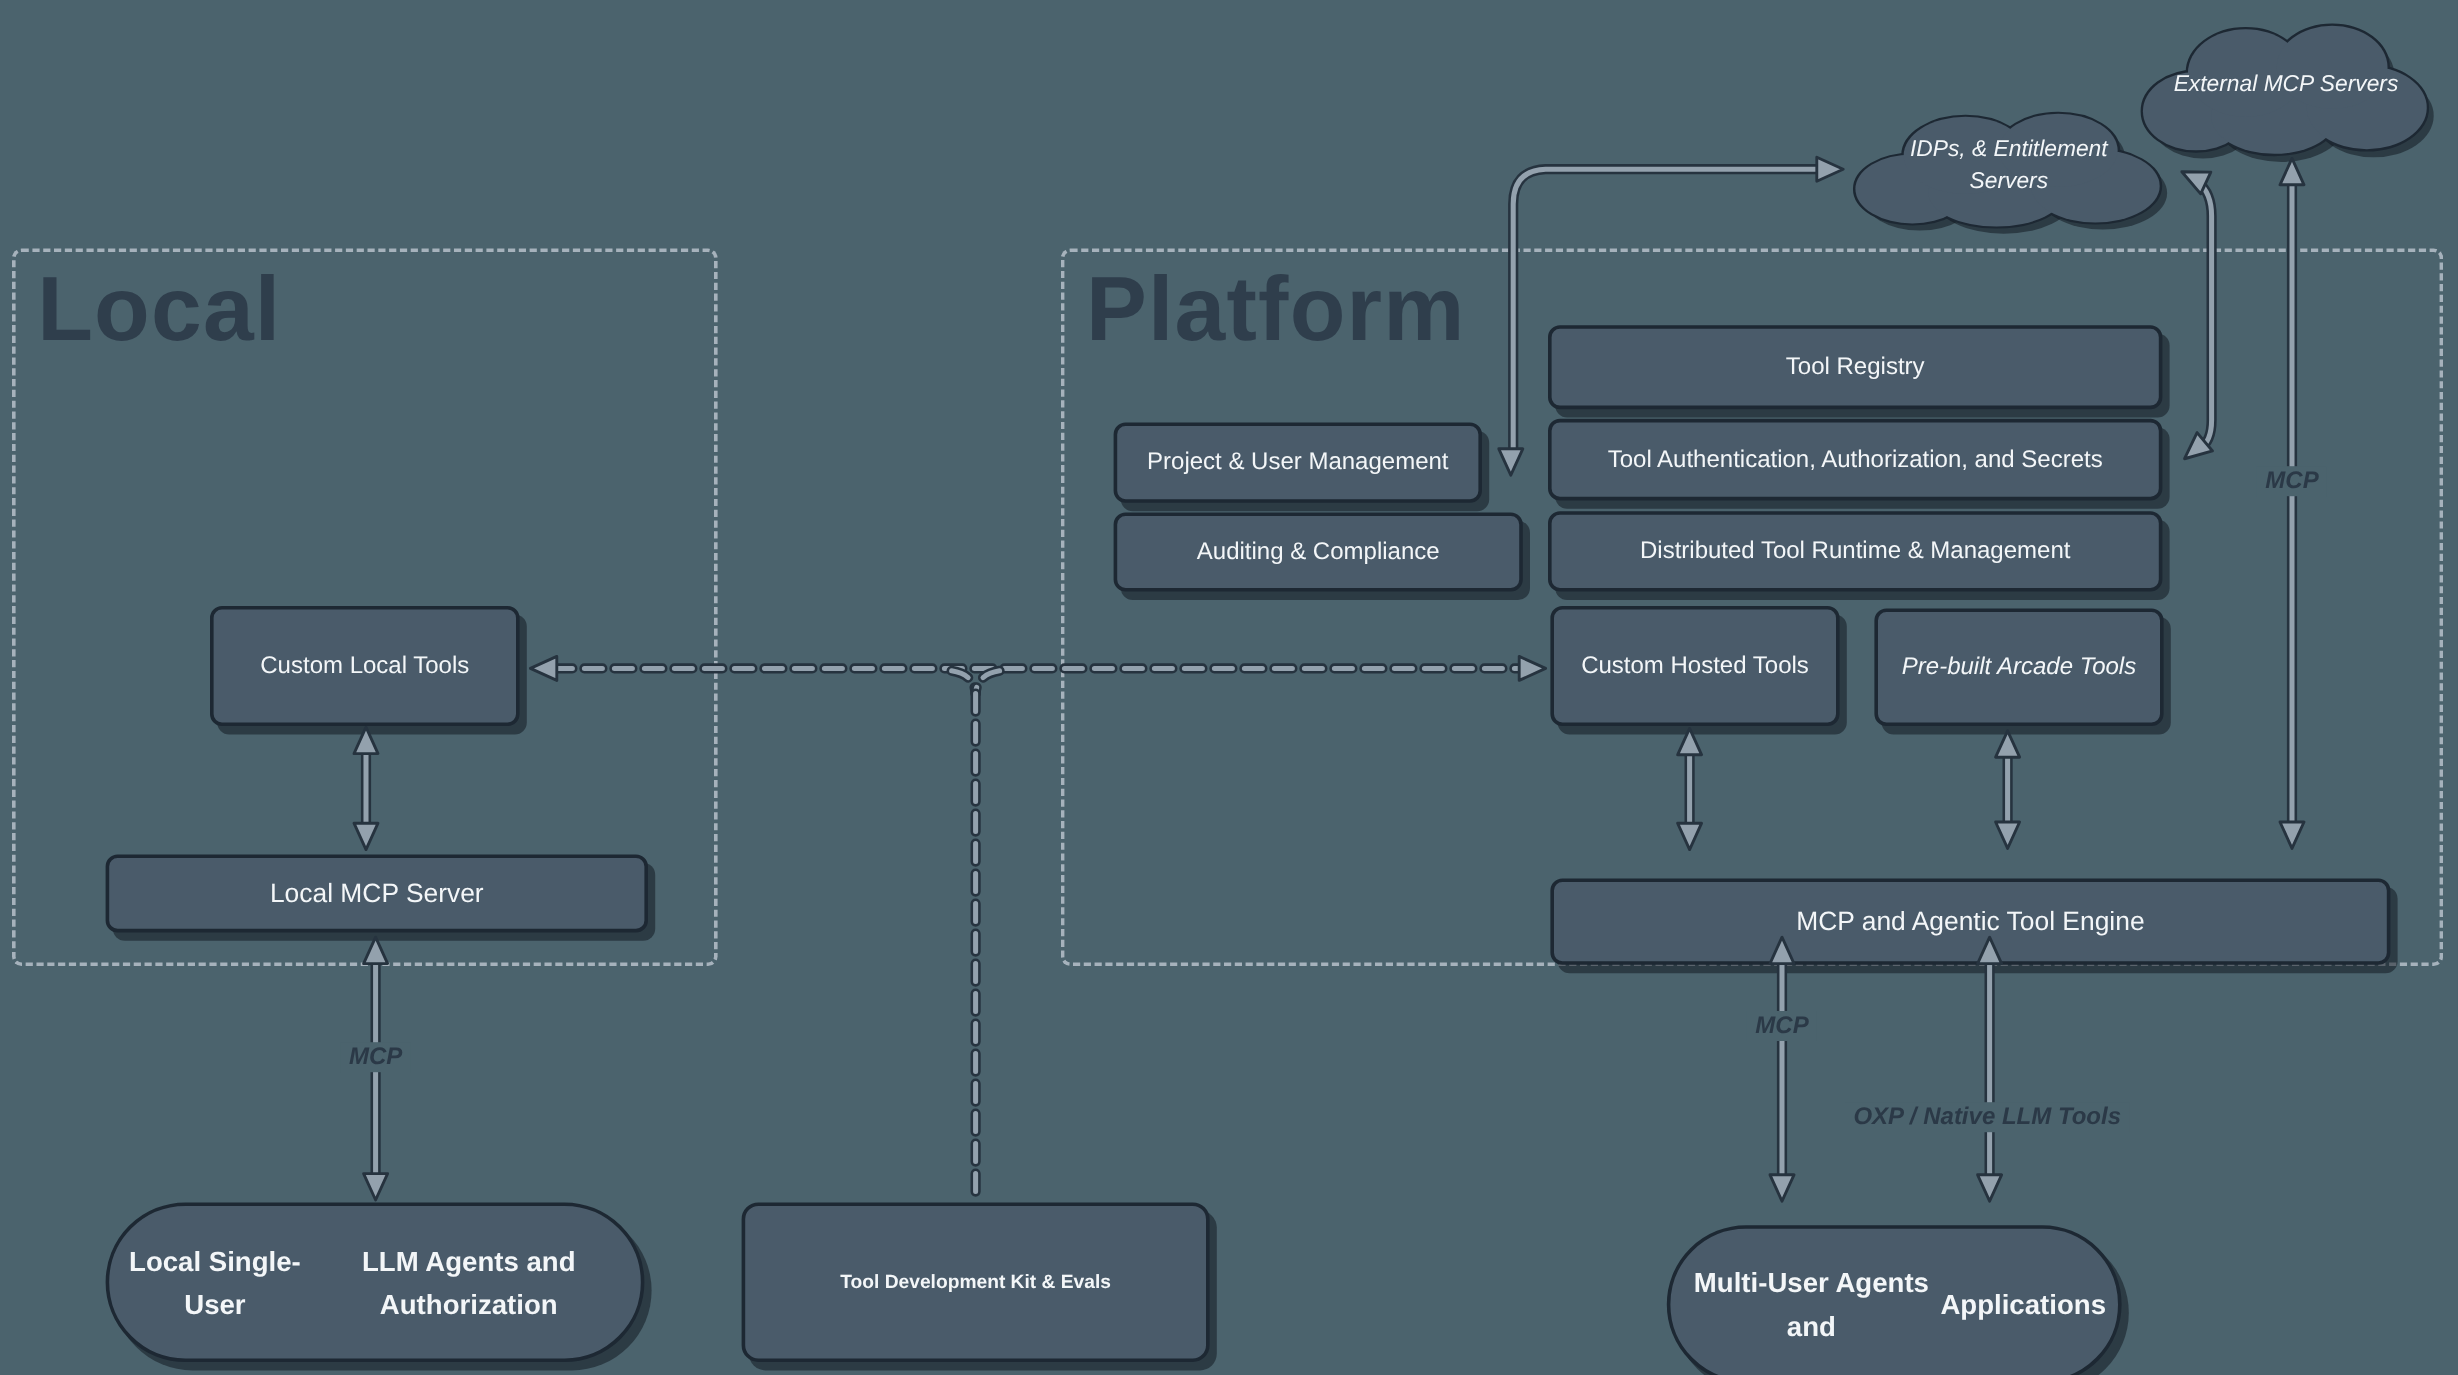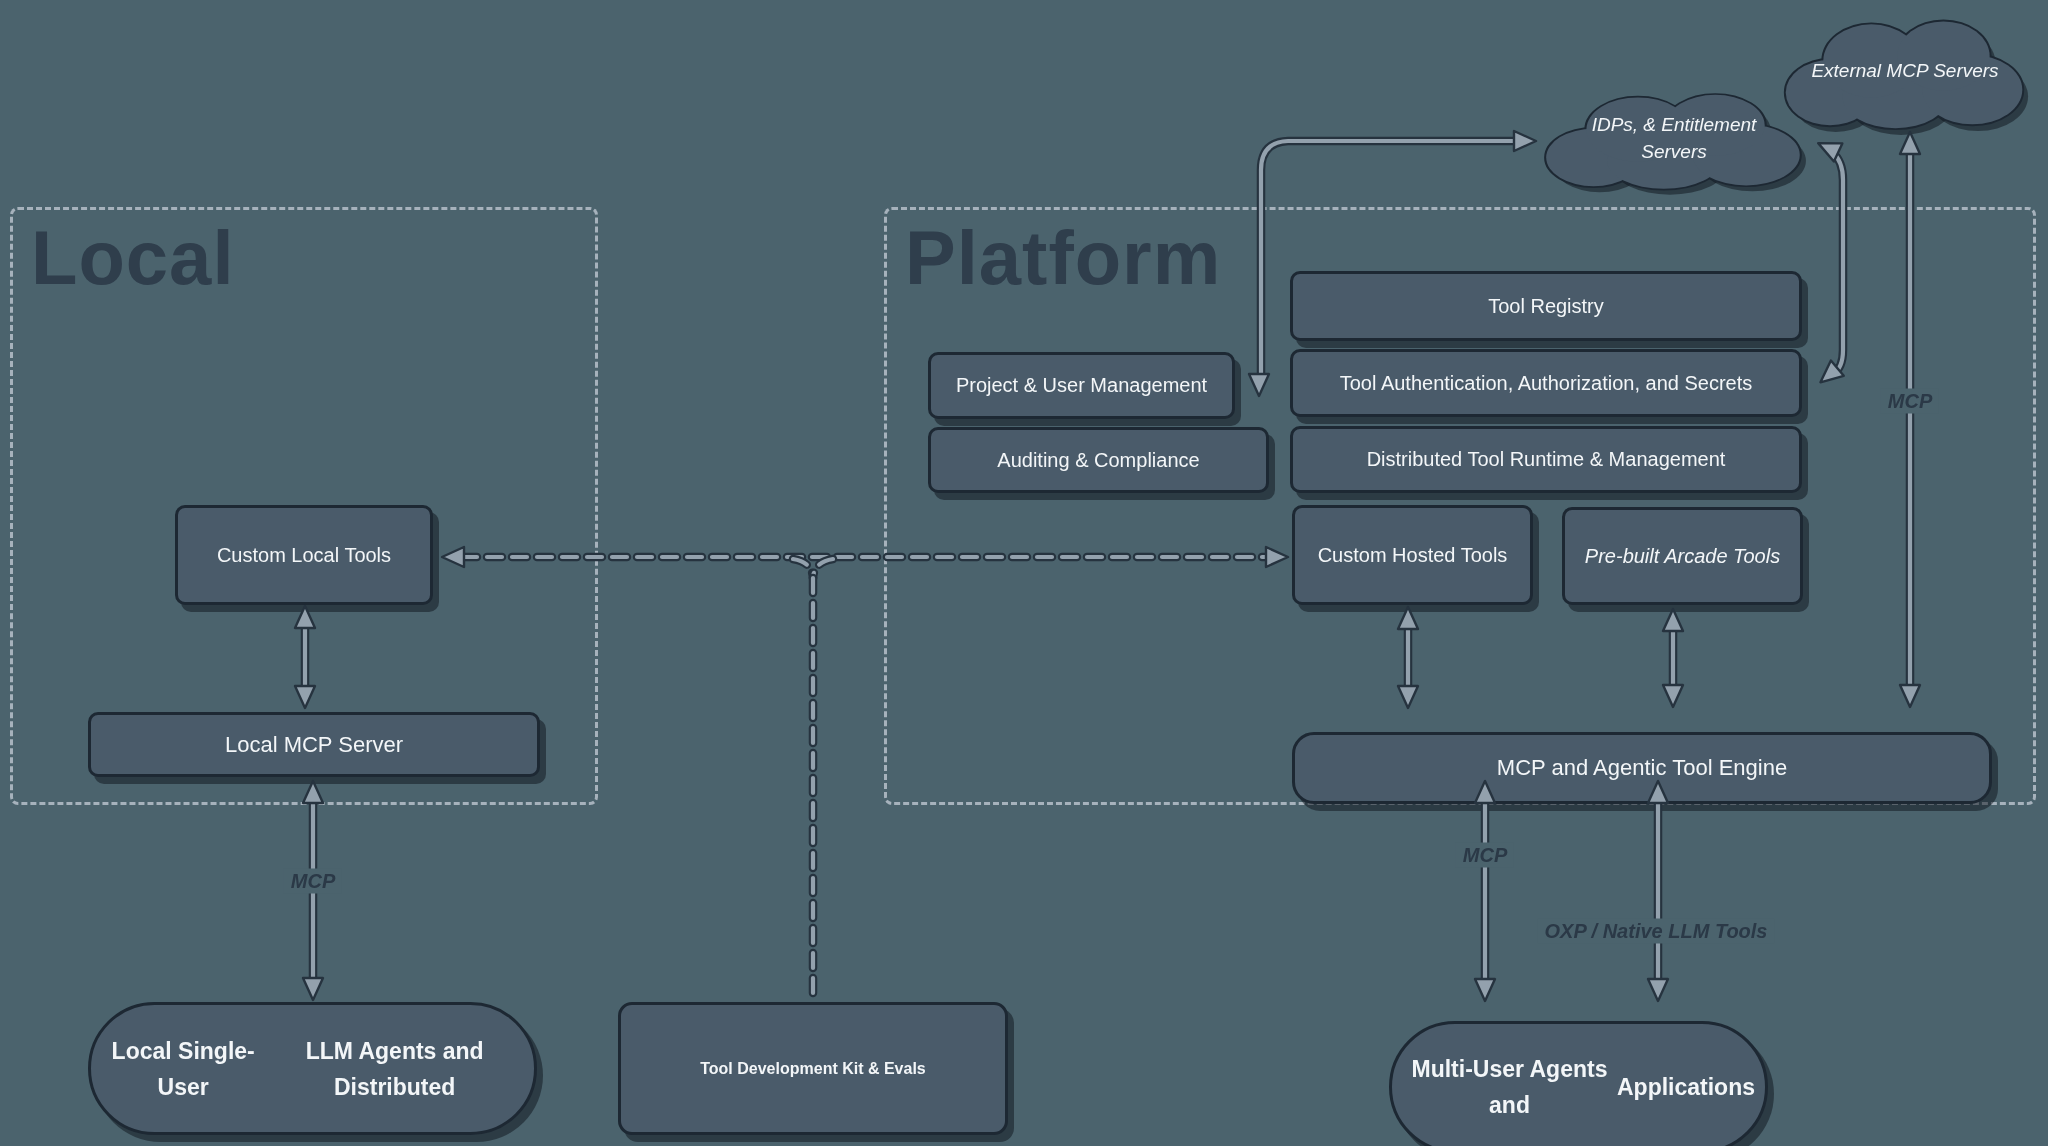--- a/index.html
+++ b/index.html
@@ -184,34 +184,34 @@
   </div>
   <div class="node" style="left:1292px; top:505px; width:241px; height:100px;">
     <span>Custom Hosted Tools</span>
   </div>
   <div class="node" style="left:1290px; top:426px; width:512px; height:67px;">
     <span>Distributed Tool Runtime &amp; Management</span>
   </div>
   <div class="node" style="left:1562px; top:507px; width:241px; height:98px;font-style:italic;">
     <span>Pre-built Arcade Tools</span>
   </div>
-  <div class="node big" style="left:1292px; top:732px; width:700px; height:72px;border-radius:22px;">
+  <div class="node big" style="left:1292px; top:732px; width:700px; height:72px;">
     <span>MCP and Agentic Tool Engine</span>
   </div>
 
   <div class="node" style="left:175px; top:505px; width:258px; height:100px;">
     <span>Custom Local Tools</span>
   </div>
   <div class="node big" style="left:88px; top:712px; width:452px; height:65px;">
     <span>Local MCP Server</span>
   </div>
 
   <div class="node pill" style="left:88px; top:1002px; width:449px; height:133px;">
     <span>Local Single-User</span>
-    <span>LLM Agents and Distributed</span>
+    <span>LLM Agents and Authorization</span>
   </div>
   <div class="node bold" style="left:618px; top:1002px; width:390px; height:133px; border-radius:14px;">
     <span>Tool Development Kit &amp; Evals</span>
   </div>
   <div class="node pill" style="left:1389px; top:1003px; width:379px; height:132px;margin-top:18px;">
     <span>Multi-User Agents and</span>
     <span>Applications</span>
   </div>
 
   <svg class="edges" width="2048" height="1146" viewBox="0 0 2048 1146">

